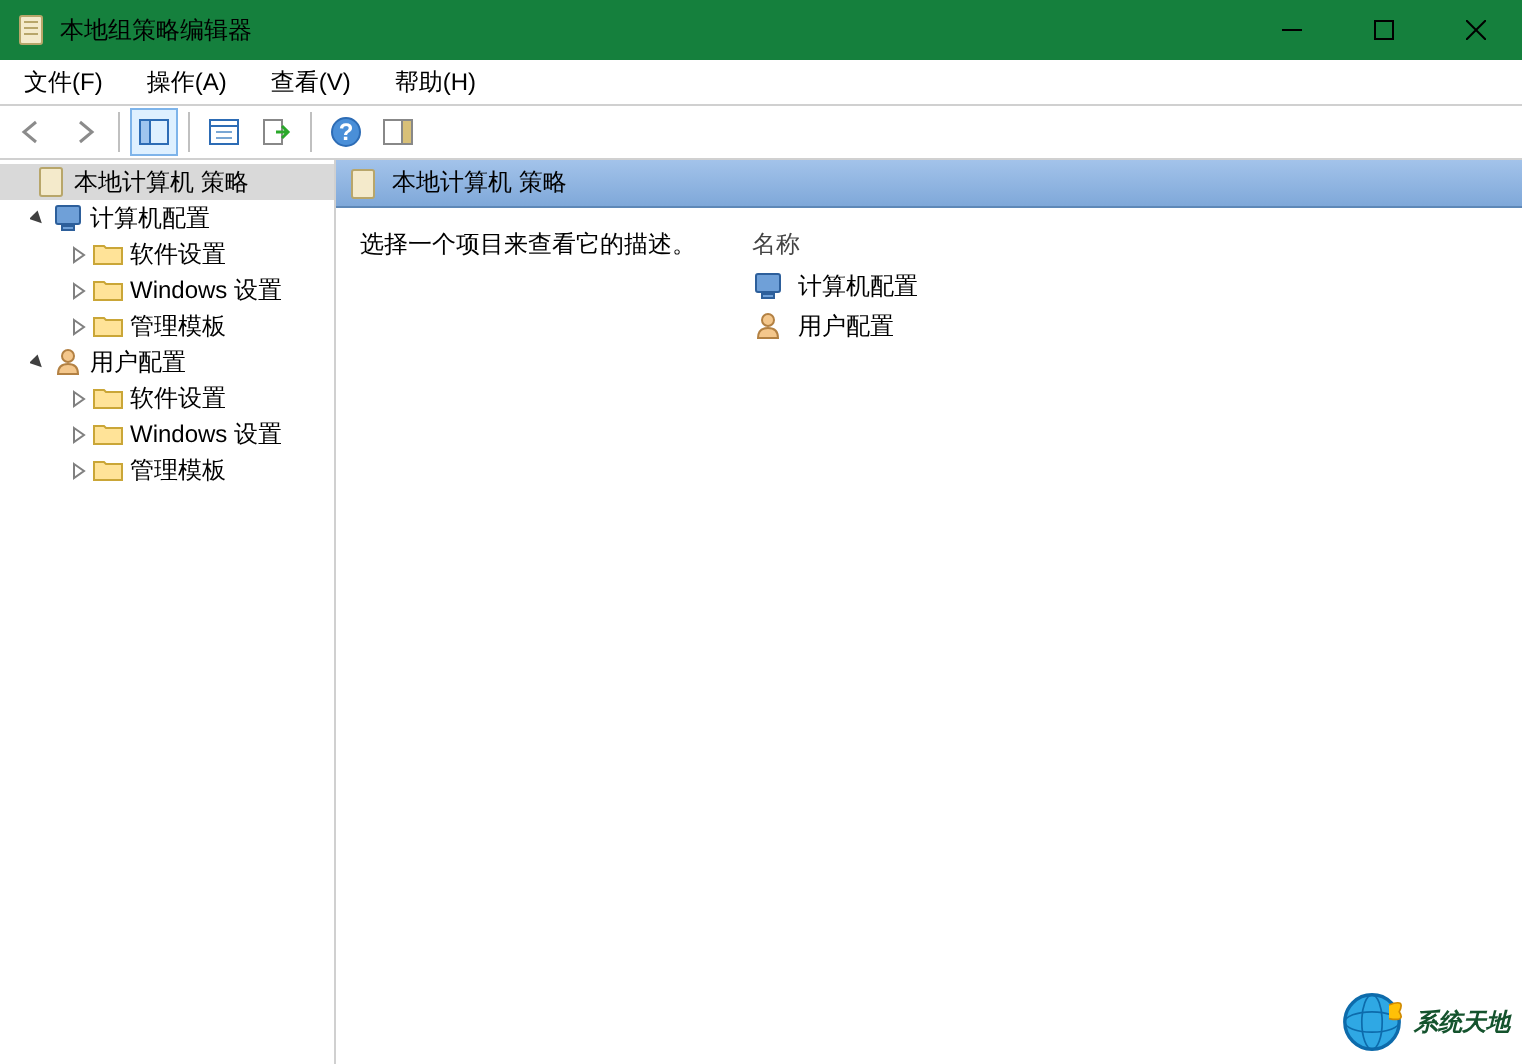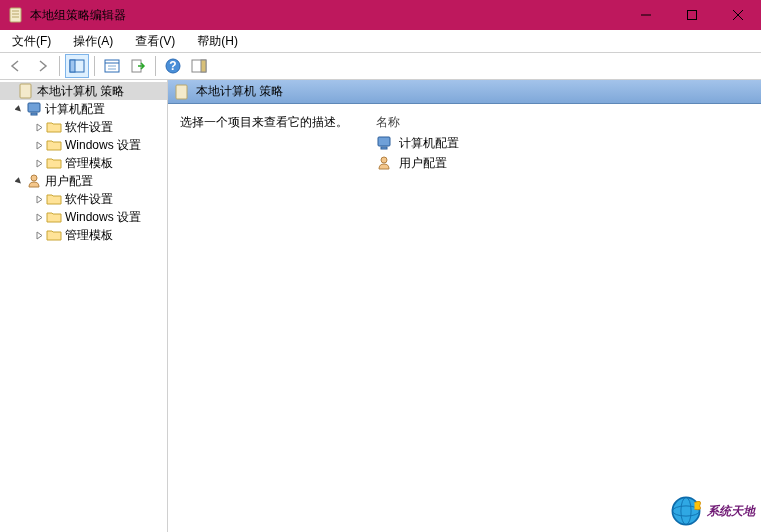--- a/index.html
+++ b/index.html
@@ -1,18 +1,18 @@
 <!DOCTYPE html>
 <html><head>
 <meta charset="utf-8">
 <style>
 * { box-sizing: border-box; margin: 0; padding: 0; font-family: "Microsoft YaHei", "Segoe UI", sans-serif; font-size: 12px; }
 body { background: #fff; width: 761px; height: 532px; overflow: hidden; position: relative; }
 
-.titlebar { height: 30px; display: flex; align-items: center; padding-left: 8px; background: #be185d; }
+.titlebar { height: 30px; display: flex; align-items: center; padding-left: 8px; background: #15803d; }
 .titlebar .icon { width: 16px; height: 16px; margin-right: 6px; }
 .titlebar .title { flex: 1; color: #000; }
 .titlebar .win-controls { display: flex; }
 .titlebar .win-btn { width: 46px; height: 30px; display: flex; align-items: center; justify-content: center; color: #000; }
 
 .menubar { height: 22px; display: flex; align-items: center; padding: 0 8px; gap: 14px; background: #fff; }
 .menubar .menu-item { padding: 2px 4px; cursor: default; }
 
 .toolbar { height: 28px; display: flex; align-items: center; padding: 0 4px; gap: 2px; border-top: 1px solid #d0d0d0; border-bottom: 1px solid #d0d0d0; background: #fff; }
 .toolbar .tb-btn { width: 24px; height: 24px; display: flex; align-items: center; justify-content: center; border: 1px solid transparent; }
@@ -33,21 +33,21 @@
 .detail-body { flex: 1; display: flex; padding: 10px 12px; }
 .detail-left { width: 196px; }
 .detail-right { flex: 1; }
 .col-header { color: #444; margin-bottom: 2px; }
 .list-row { display: flex; align-items: center; height: 20px; gap: 4px; cursor: default; }
 
 .tabs { height: 22px; display: flex; align-items: flex-start; padding-left: 10px; background: #fff; flex-direction: column; }
 .tab { padding: 2px 10px; border: 1px solid #b5b5b5; border-top-left-radius: 3px; border-top-right-radius: 3px; background: #fff; position: relative; top: -1px; margin-right: -1px; cursor: default; }
 .tab.inactive { background: #b91c1c; top: 0; }
 
-.watermark { position: absolute; right: 6px; bottom: 4px; display: flex; align-items: center; gap: 4px; font-size: 16px; font-weight: bold; font-style: italic; color: #701a75; }
+.watermark { position: absolute; right: 6px; bottom: 4px; display: flex; align-items: center; gap: 4px; font-size: 16px; font-weight: bold; font-style: italic; color: #14532d; }
 .watermark svg { width: 34px; height: 34px; }
 
 
 .doc-icon rect { fill: #f4eacb; stroke: #b8a66a; }
 .folder-icon path { fill: #ffe398; stroke: #caa637; }
 .pc-icon rect { fill: #6fa0d8; stroke: #2d5f9b; }
 .user-icon circle { fill: #f4c78c; stroke: #b38143; }
 </style>
 </head>
 <body>

